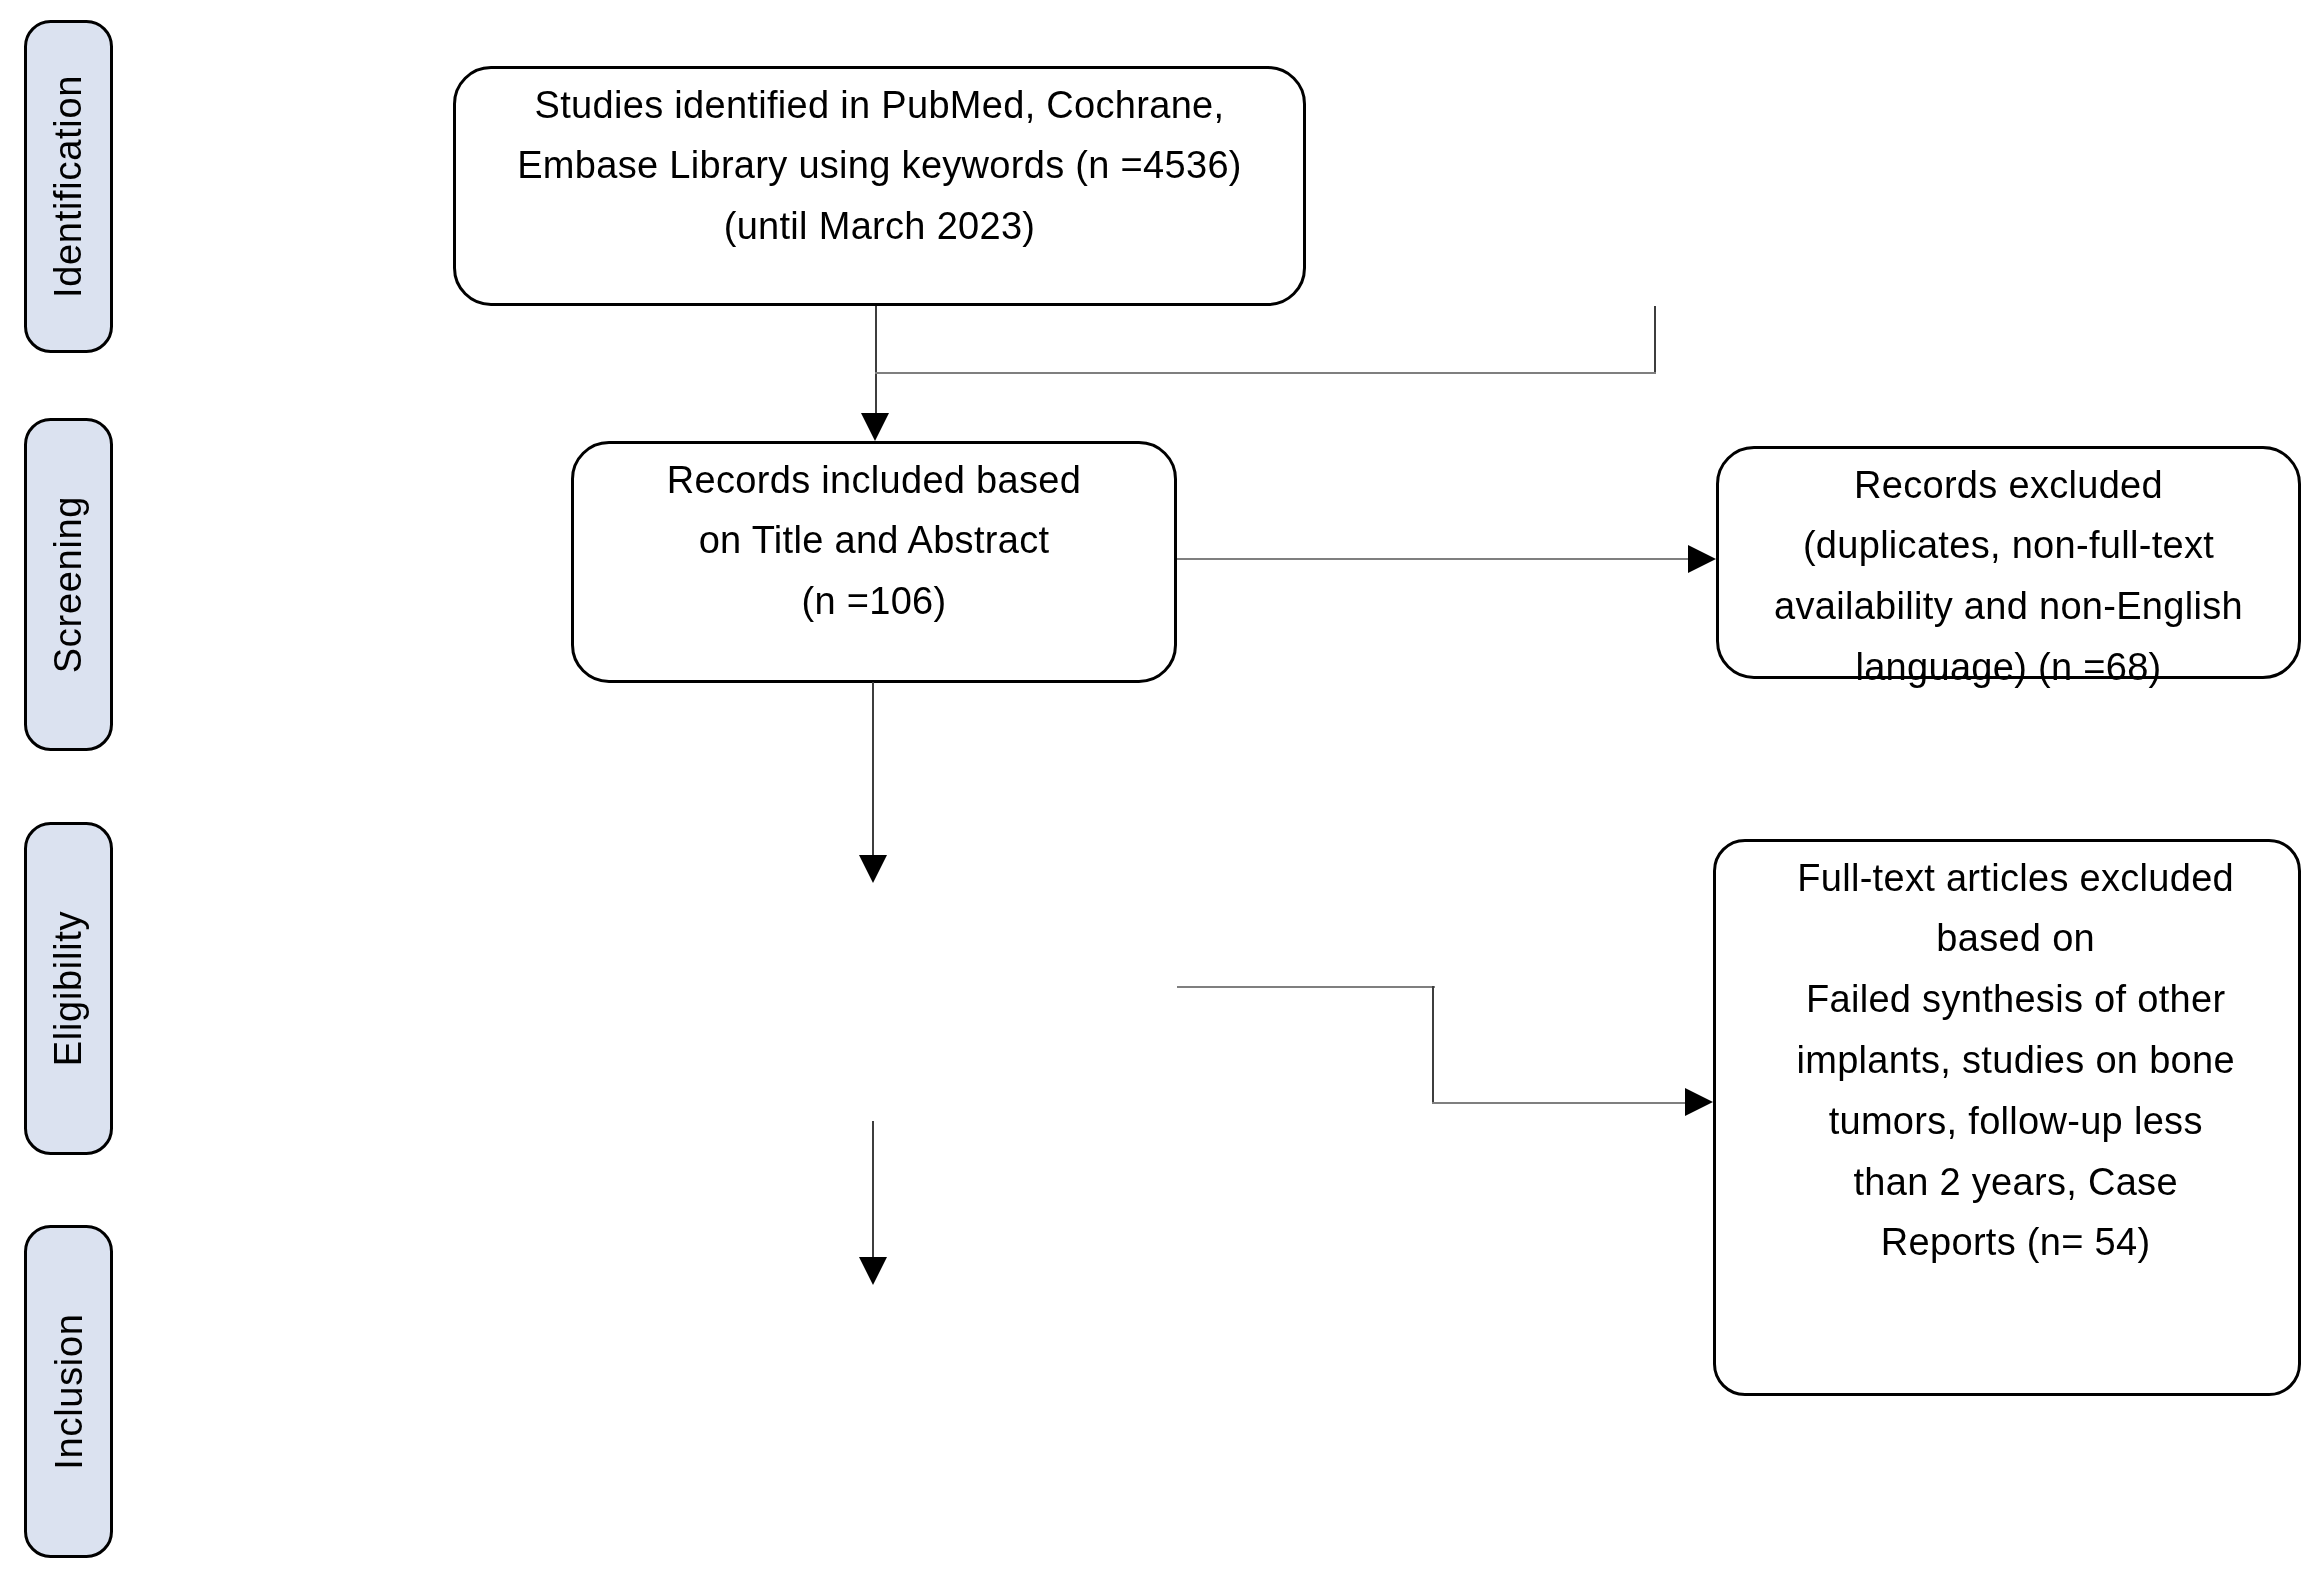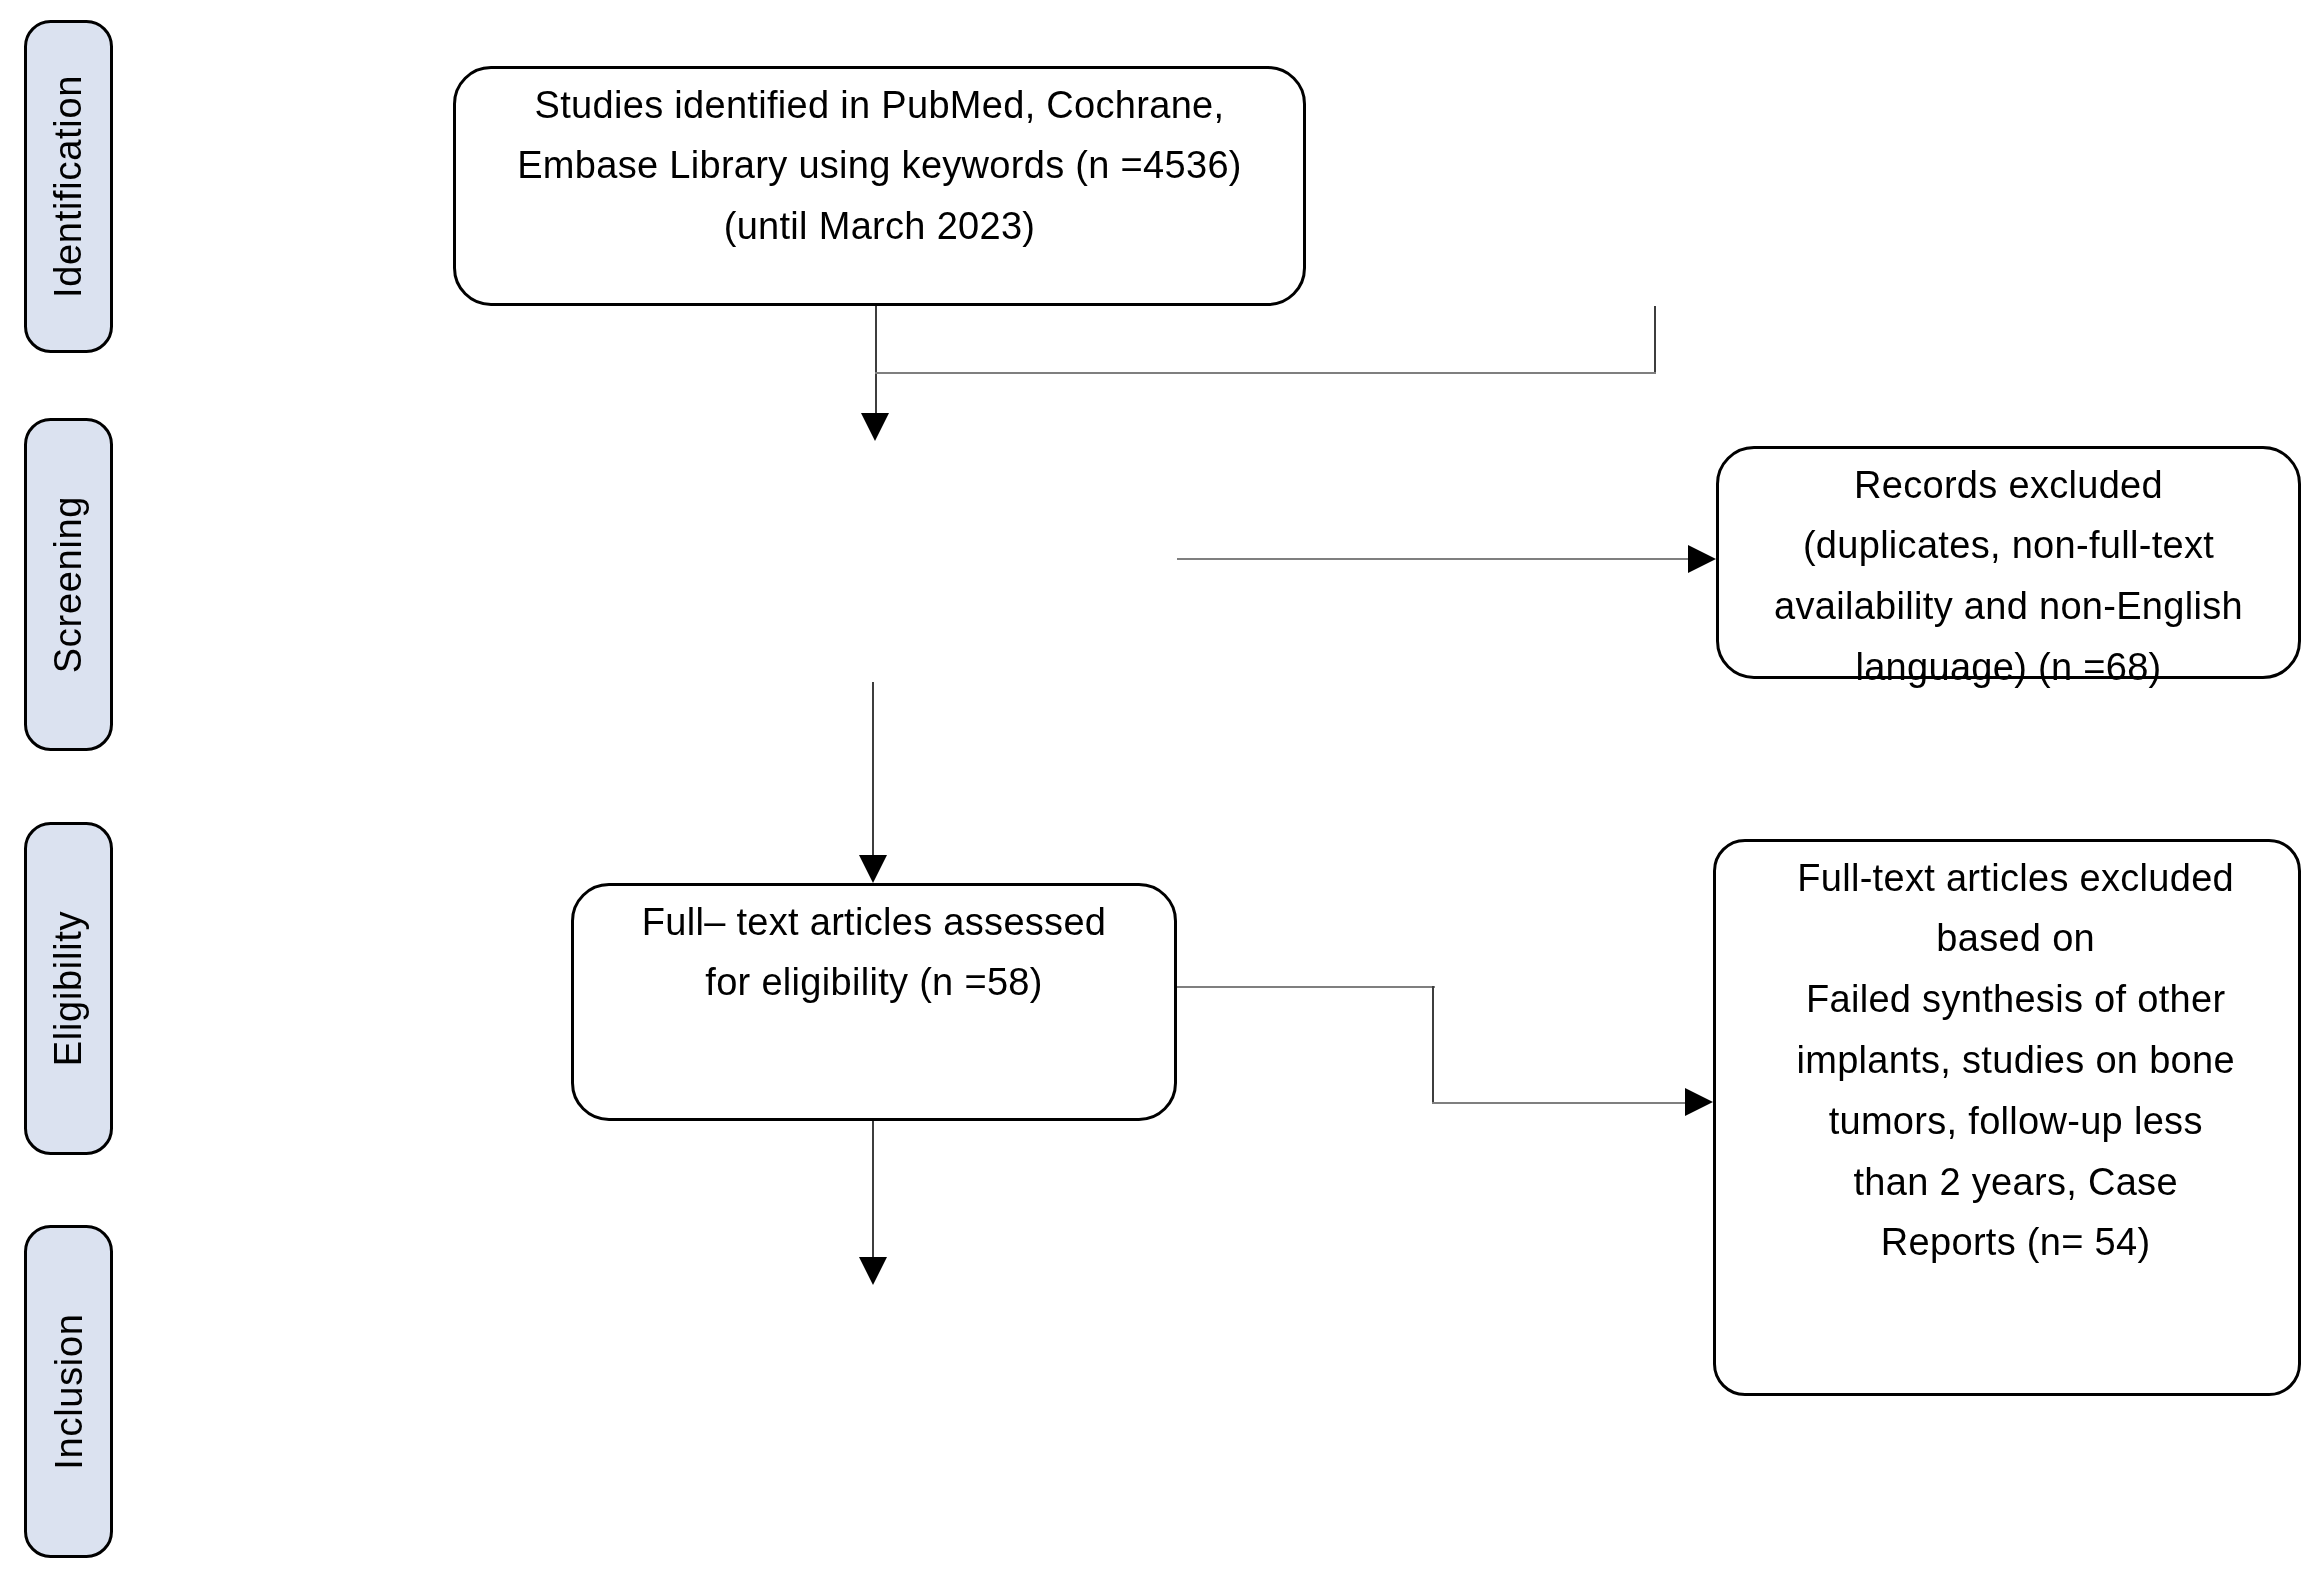--- a/index.html
+++ b/index.html
@@ -61,31 +61,32 @@
   <div class="stage" style="top:1225px;height:333px;">
     <span class="rot">Inclusion</span>
   </div>
 
   <div class="node" style="left:453px;top:66px;width:853px;height:240px;">
     <span>Studies identified in PubMed, Cochrane,
 Embase Library using keywords (n =4536)
 (until March 2023)</span>
   </div>
 
+  <div class="node" style="left:571px;top:441px;width:606px;height:242px;">
+    <span>Records included based
+on Title and Abstract
+(n =106)</span>
+  </div>
   <div class="node" style="left:1716px;top:446px;width:585px;height:233px;">
     <span>Records excluded
 (duplicates, non-full-text
 availability and non-English
 language) (n =68)</span>
   </div>
 
-  <div class="node" style="left:571px;top:883px;width:606px;height:238px;">
-    <span>Full– text articles assessed
-for eligibility (n =58)</span>
-  </div>
   <div class="node big-radius" style="left:1713px;top:839px;width:588px;height:557px;">
     <span>Full-text articles excluded
 based on
 Failed synthesis of other
 implants, studies on bone
 tumors, follow-up less
 than 2 years, Case
 Reports (n= 54)</span>
   </div>
 

